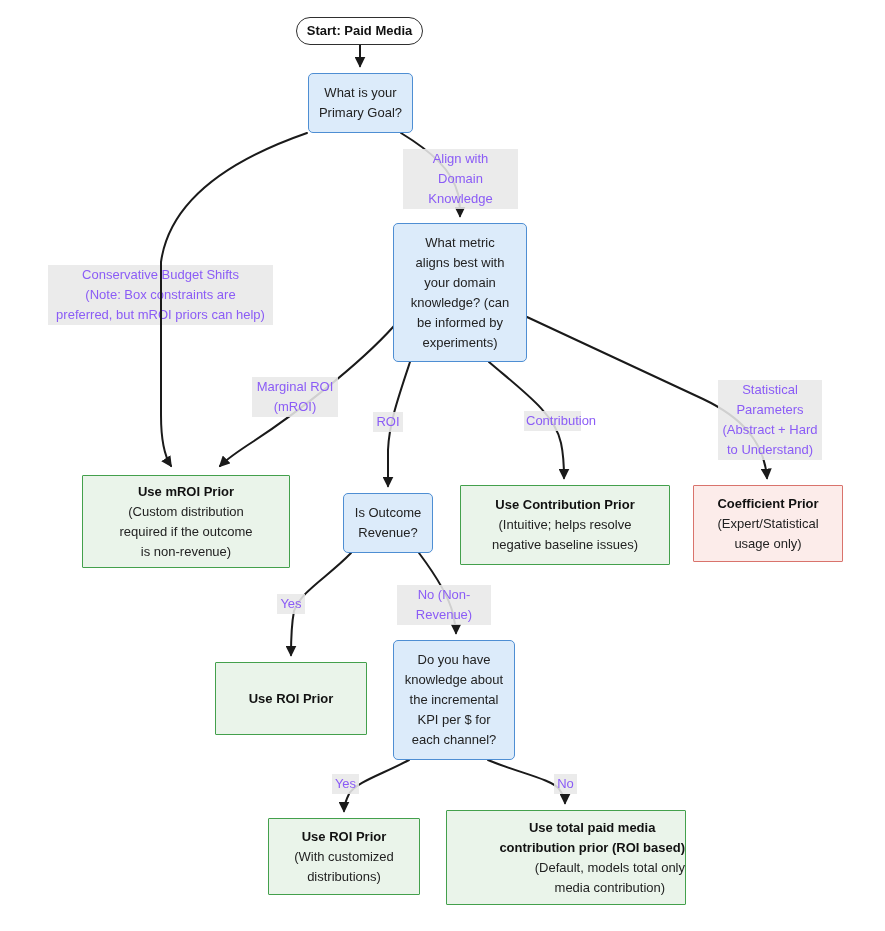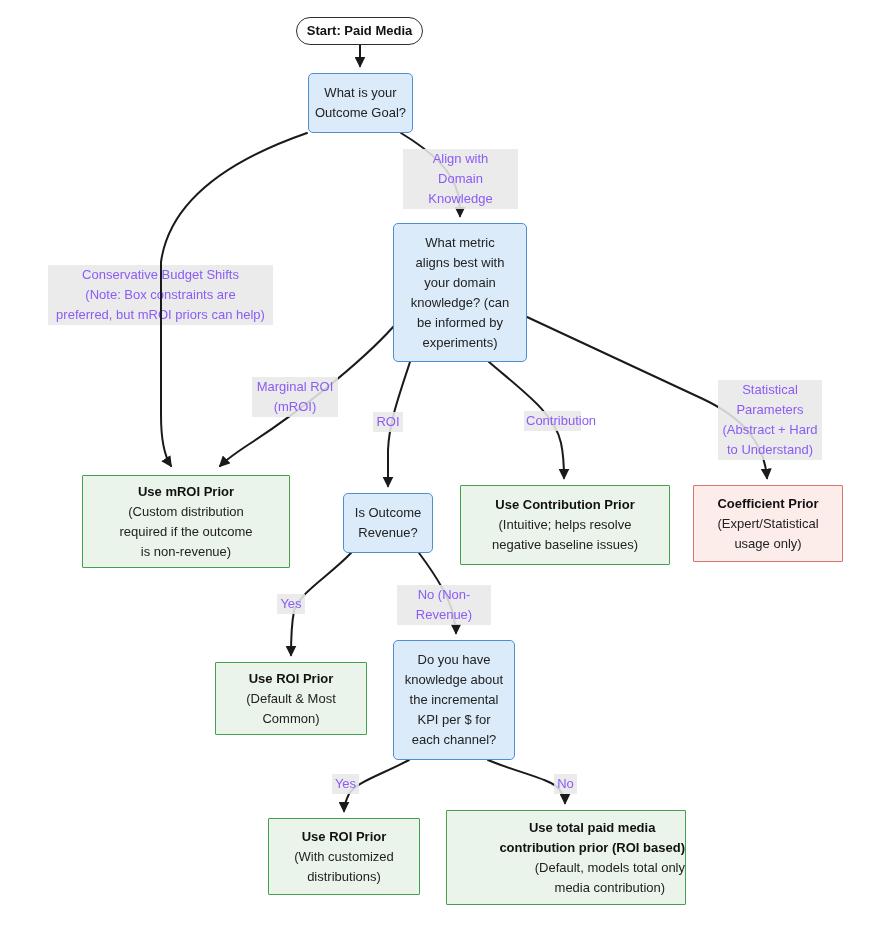--- a/index.html
+++ b/index.html
@@ -124,21 +124,21 @@
   <div class="edge-label" style="left:332px; top:774px; width:27px;">Yes</div>
   <div class="edge-label" style="left:554px; top:774px; width:23px;">No</div>
 
   <svg class="edge-layer over" viewBox="0 0 885 931">
     <path class="edge" d="M 307,133 C 235,158 170,198 161,262 L 161,415 C 161,443 165,457 171,466" marker-end="url(#arrow)"></path>
   </svg>
 
   <div class="node stadium" style="left:296px; top:17px; width:127px; height:28px;">Start: Paid Media</div>
 
   <div class="node decision" style="left:308px; top:73px; width:105px; height:60px;">What is your
-Outcome Goal?</div>
+Primary Goal?</div>
 
   <div class="node decision" style="left:393px; top:223px; width:134px; height:139px;">What metric
 aligns best with
 your domain
 knowledge? (can
 be informed by
 experiments)</div>
 
   <div class="node decision" style="left:343px; top:493px; width:90px; height:60px;">Is Outcome
 Revenue?</div>
@@ -163,22 +163,20 @@
   </div>
 
   <div class="node warning" style="left:693px; top:485px; width:150px; height:77px;">
     <div class="node-title">Coefficient Prior</div>
     <div class="node-sub">(Expert/Statistical
 usage only)</div>
   </div>
 
   <div class="node result" style="left:215px; top:662px; width:152px; height:73px;">
     <div class="node-title">Use ROI Prior</div>
-    <div class="node-sub">(Default &amp; Most
-Common)</div>
   </div>
 
   <div class="node result" style="left:268px; top:818px; width:152px; height:77px;">
     <div class="node-title">Use ROI Prior</div>
     <div class="node-sub">(With customized
 distributions)</div>
   </div>
 
   <div class="node result" style="left:446px; top:810px; width:240px; height:95px;align-items:flex-end;">
     <div class="node-title">Use total paid media

